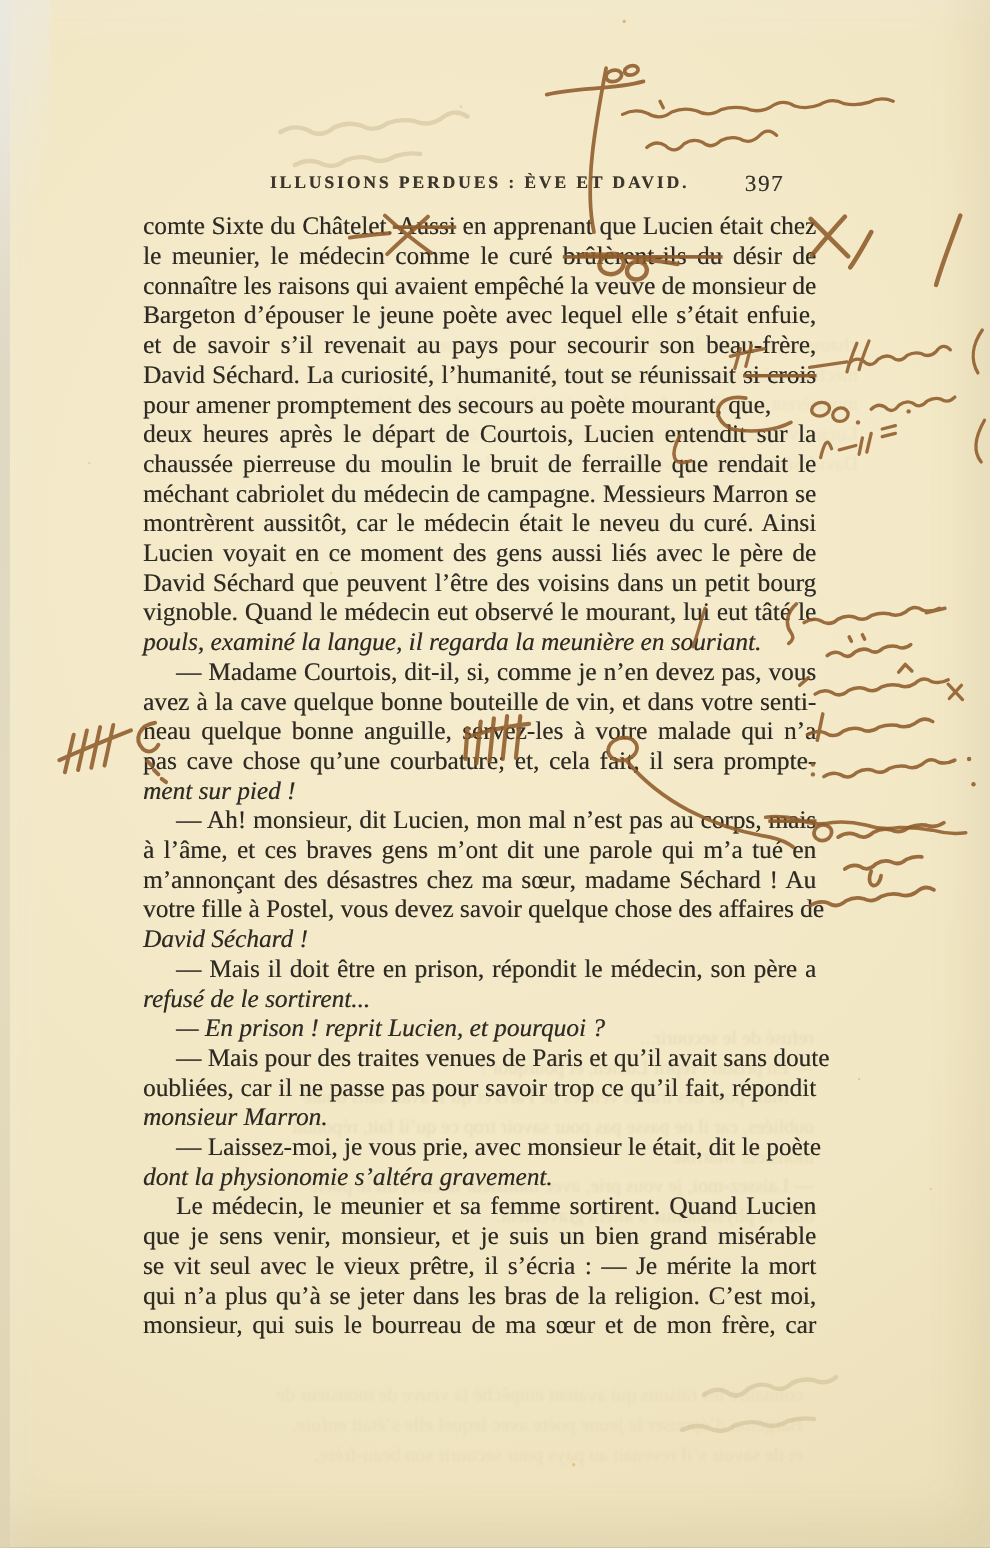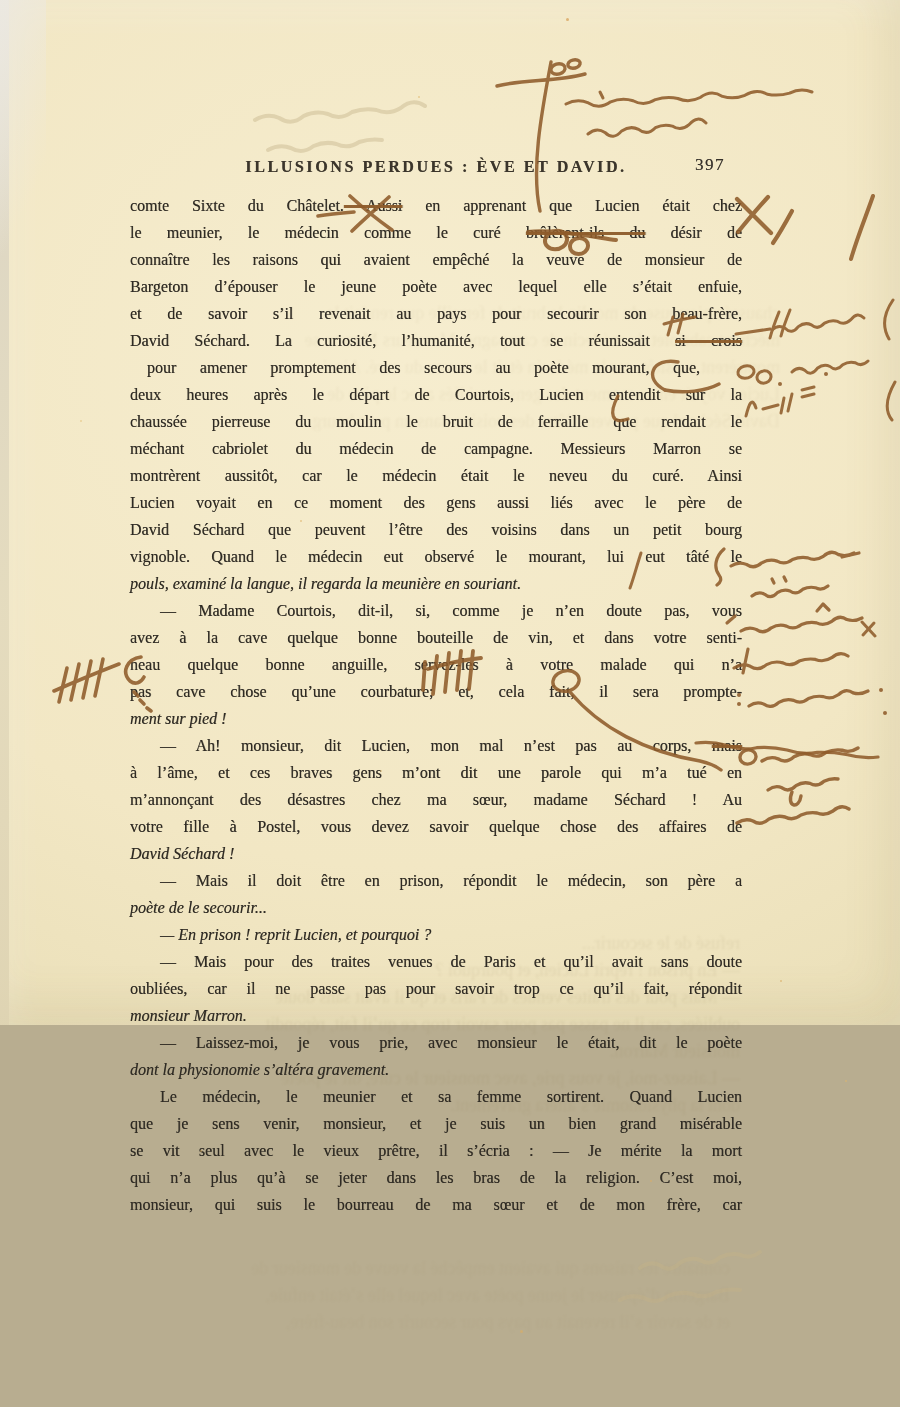--- a/index.html
+++ b/index.html
@@ -1,45 +1,45 @@
 <!DOCTYPE html>
 <html><head>
 <meta charset="utf-8">
 <style>
   html,body{margin:0;padding:0;}
   body{width:900px;height:1407px;overflow:hidden;background:#b8ad90;}
   .page{
-    position:relative;width:900px;height:1025px;
+    position:relative;width:900px;height:1407px;
     background:
       radial-gradient(ellipse 120% 90% at 45% 35%, #f6edcf 0%, #f2e7c4 55%, #eadfb8 85%, #e5d8ae 100%);
     box-shadow: inset -14px -20px 46px rgba(120,95,50,.10), inset 12px 10px 34px rgba(255,255,255,.22);
     font-family:"Liberation Serif","DejaVu Serif",serif;
     color:#2e2a23;
   }
   .edge-left{position:absolute;left:0;top:0;width:9px;height:100%;
     background:linear-gradient(180deg,#e9e6dd 0%,#ddd6c2 25%,#e3dabd 60%,#ded3b2 100%);opacity:.9;}
   .corner-light{position:absolute;left:0;top:0;width:46px;height:340px;
     background:linear-gradient(115deg,rgba(236,233,226,.8),rgba(236,233,226,0) 60%);}
   .speck{position:absolute;border-radius:50%;}
 
   .running-header{position:absolute;left:130px;top:158px;width:612px;height:26px;}
   .running-title{
     position:absolute;left:0;right:0;text-align:center;
     font-size:16px;font-weight:700;letter-spacing:2.6px;color:#3b352b;
     text-shadow:.3px 0 0 rgba(59,53,43,.6);
   }
   .page-number{
-    position:absolute;right:17px;top:-3px;
-    font-size:17px;letter-spacing:1.5px;color:#35302a;font-weight:400;
+    position:absolute;right:29px;top:-3px;
+    font-size:21px;letter-spacing:1.5px;color:#35302a;font-weight:400;
     text-shadow:.3px 0 0 rgba(53,48,42,.55);
   }
 
   .body-text{position:absolute;left:130px;top:192px;width:612px;}
   .line{
-    height:27px;line-height:27px;font-size:16px;white-space:nowrap;
+    height:27px;line-height:27px;font-size:23px;white-space:nowrap;
     text-align:justify;text-align-last:justify;
     text-shadow:.35px 0 0 rgba(46,42,35,.55);
   }
   .line.end{text-align-last:left;font-style:italic;}
   .line.indent{padding-left:30px;}
   .struck{
     text-decoration:line-through;
     text-decoration-color:rgba(146,95,44,.92);
     text-decoration-thickness:3px;
   }
@@ -86,41 +86,41 @@
     <span class="page-number">397</span>
   </header>
 
   <div class="body-text" id="bodyText">
       <div class="line"><span>comte Sixte du Châtelet.</span><span class="struck"> Aussi</span><span> en apprenant que Lucien était chez</span></div>
       <div class="line"><span>le meunier, le médecin comme le curé </span><span class="struck">brûlèrent-ils du</span><span> désir de</span></div>
       <div class="line"><span>connaître les raisons qui avaient empêché la veuve de monsieur de</span></div>
       <div class="line"><span>Bargeton d’épouser le jeune poète avec lequel elle s’était enfuie,</span></div>
       <div class="line"><span>et de savoir s’il revenait au pays pour secourir son beau-frère,</span></div>
       <div class="line"><span>David Séchard. La curiosité, l’humanité, tout se réunissait </span><span class="struck">si crois</span></div>
-      <div class="line" style="padding-right: 42px; margin-left: 17px;"><span>pour amener promptement des secours au poète mourant, que,</span></div>
+      <div class="line" style="padding-right: 42px;"><span>pour amener promptement des secours au poète mourant, que,</span></div>
       <div class="line"><span>deux heures après le départ de Courtois, Lucien entendit sur la</span></div>
       <div class="line"><span>chaussée pierreuse du moulin le bruit de ferraille que rendait le</span></div>
       <div class="line"><span>méchant cabriolet du médecin de campagne. Messieurs Marron se</span></div>
       <div class="line"><span>montrèrent aussitôt, car le médecin était le neveu du curé. Ainsi</span></div>
       <div class="line"><span>Lucien voyait en ce moment des gens aussi liés avec le père de</span></div>
       <div class="line"><span>David Séchard que peuvent l’être des voisins dans un petit bourg</span></div>
       <div class="line"><span>vignoble. Quand le médecin eut observé le mourant, lui eut tâté le</span></div>
       <div class="line end"><span>pouls, examiné la langue, il regarda la meunière en souriant.</span></div>
-      <div class="line indent"><span>— Madame Courtois, dit-il, si, comme je n’en doute pas, vous</span></div>
+      <div class="line indent"><span>— Madame Courtois, dit-il, si, comme je n’en devez pas, vous</span></div>
       <div class="line"><span>avez à la cave quelque bonne bouteille de vin, et dans votre senti-</span></div>
       <div class="line"><span>neau quelque bonne anguille, servez-les à votre malade qui n’a</span></div>
       <div class="line"><span>pas cave chose qu’une courbature; et, cela fait, il sera prompte-</span></div>
       <div class="line end"><span>ment sur pied !</span></div>
       <div class="line indent"><span>— Ah! monsieur, dit Lucien, mon mal n’est pas au corps, </span><span class="struck">mais</span></div>
       <div class="line"><span>à l’âme, et ces braves gens m’ont dit une parole qui m’a tué en</span></div>
       <div class="line"><span>m’annonçant des désastres chez ma sœur, madame Séchard ! Au</span></div>
       <div class="line"><span>votre fille à Postel, vous devez savoir quelque chose des affaires de</span></div>
       <div class="line end"><span>David Séchard !</span></div>
       <div class="line indent"><span>— Mais il doit être en prison, répondit le médecin, son père a</span></div>
-      <div class="line end"><span>poète de le secourir...</span></div>
+      <div class="line end"><span>refusé de le sortirent...</span></div>
       <div class="line indent end"><span>— En prison ! reprit Lucien, et pourquoi ?</span></div>
       <div class="line indent"><span>— Mais pour des traites venues de Paris et qu’il avait sans doute</span></div>
       <div class="line"><span>oubliées, car il ne passe pas pour savoir trop ce qu’il fait, répondit</span></div>
       <div class="line end"><span>monsieur Marron.</span></div>
       <div class="line indent"><span>— Laissez-moi, je vous prie, avec monsieur le était, dit le poète</span></div>
       <div class="line end"><span>dont la physionomie s’altéra gravement.</span></div>
       <div class="line indent"><span>Le médecin, le meunier et sa femme sortirent. Quand Lucien</span></div>
       <div class="line"><span>que je sens venir, monsieur, et je suis un bien grand misérable</span></div>
       <div class="line"><span>se vit seul avec le vieux prêtre, il s’écria : — Je mérite la mort</span></div>
       <div class="line"><span>qui n’a plus qu’à se jeter dans les bras de la religion. C’est moi,</span></div>

